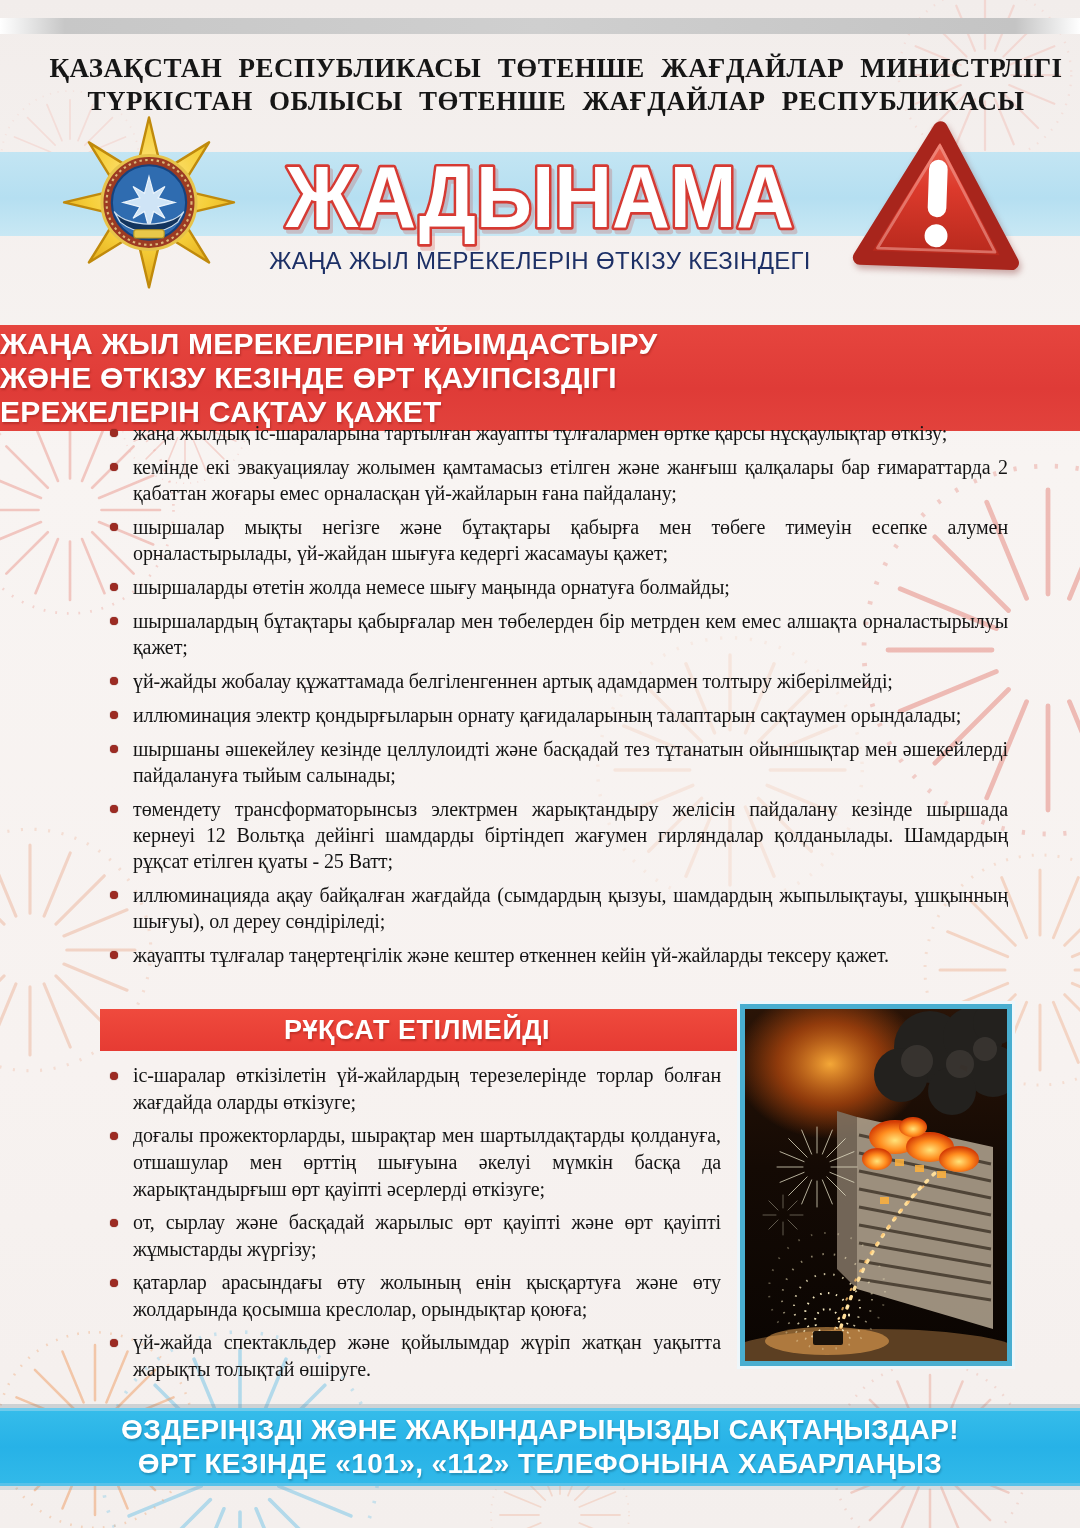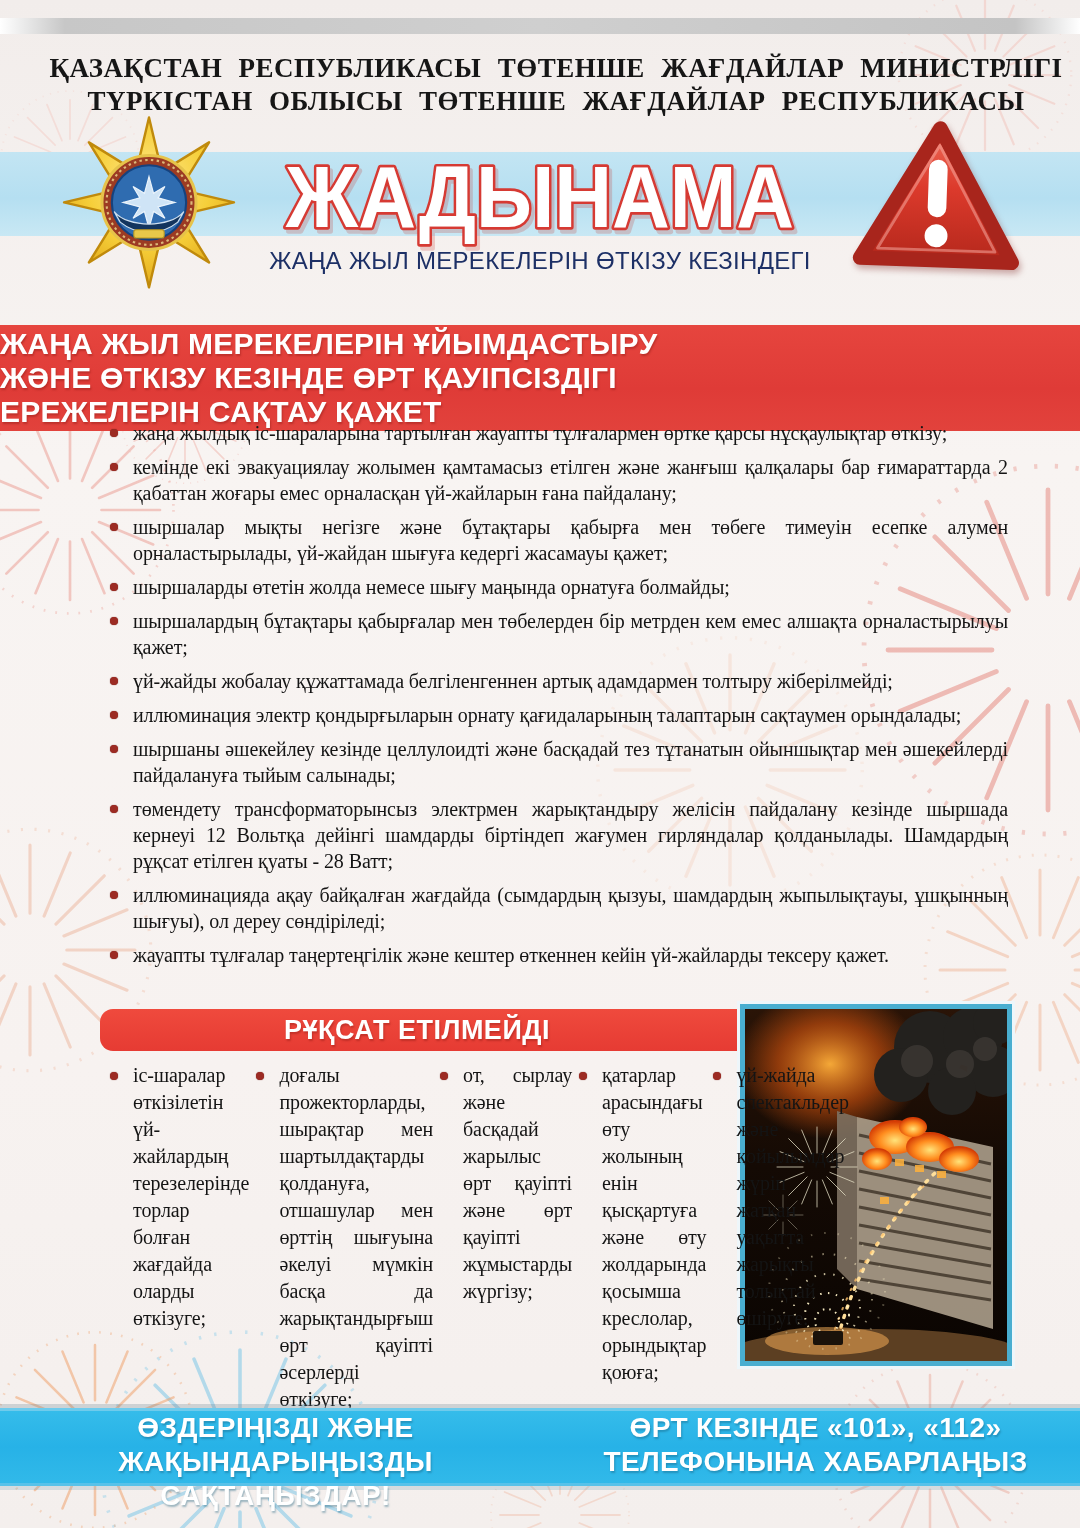--- a/index.html
+++ b/index.html
@@ -40,39 +40,39 @@
 
   ul.rules { position:absolute; left:103px; top:420px; width:905px; list-style:none;
     display:flex; flex-direction:column; row-gap:5px;gap:8px; }
   ul.rules li { position:relative; padding-left:30px; text-align:justify;
     font-size:20px; line-height:26px; color:#141414; letter-spacing:-.1px; }
   ul.rules li::before { content:""; position:absolute; left:7px; top:9px; width:8px; height:8px;
     border-radius:50%; background:#9c2b23; box-shadow:0 0 1px #6b1812; }
 
   .prohibit-banner { position:absolute; left:100px; top:1009px; width:912px; height:42px;
     background:linear-gradient(180deg,#ef4a3d 0%,#e63b33 100%);
-    display:flex; align-items:center; justify-content:center; padding-right:278px;border-radius:13px; }
+    display:flex; align-items:center; justify-content:center; padding-right:278px; }
   .prohibit-banner .bl { font-family:"Liberation Sans", sans-serif; font-weight:bold; color:#ffffff;
     font-size:27px; letter-spacing:.5px; text-shadow:1px 2px 2px rgba(120,20,15,.35); }
 
   ul.prohibited { position:absolute; left:103px; top:1062px; width:618px; list-style:none;
-    display:flex; flex-direction:row; row-gap:6px; }
+    display:flex; flex-direction:column; row-gap:6px; }
   ul.prohibited li { position:relative; padding-left:30px; text-align:justify;
     font-size:20px; line-height:27px; color:#141414; letter-spacing:-.1px; }
   ul.prohibited li::before { content:""; position:absolute; left:7px; top:10px; width:8px; height:8px;
     border-radius:50%; background:#9c2b23; box-shadow:0 0 1px #6b1812; }
 
   .photo { position:absolute; left:740px; top:1004px; width:272px; height:362px;
     border:5px solid #49aed0; outline:3px solid #eef6fa; background:#0a0503; }
 
   .footer-banner { position:absolute; left:0; top:1408px; width:1080px; height:78px;
     background:linear-gradient(180deg,#35bcea 0%,#27b2e7 50%,#31b9e9 100%);
     border-top:3px solid #6fcbec; border-bottom:3px solid #58c2e9;
     box-shadow:0 -4px 0 rgba(90,120,135,.25), 0 4px 0 rgba(120,160,180,.25);
-    display:flex; flex-direction:row; justify-content:center; text-align:center; }
+    display:flex; flex-direction:column; justify-content:center; text-align:center; }
   .footer-banner .bl { font-family:"Liberation Sans", sans-serif; font-weight:bold; color:#ffffff;
     font-size:28px; line-height:34px; letter-spacing:.4px; text-shadow:1px 2px 2px rgba(20,90,120,.4); }
 </style>
 </head>
 <body>
 
 <div class="poster">
 
   <svg class="fx" viewBox="0 0 1080 1528" xmlns="http://www.w3.org/2000/svg">
     <defs>
@@ -154,21 +154,21 @@
 
   <ul class="rules">
     <li>жаңа жылдық іс-шараларына тартылған жауапты тұлғалармен өртке қарсы нұсқаулықтар өткізу;</li>
     <li>кемінде екі эвакуациялау жолымен қамтамасыз етілген және жанғыш қалқалары бар ғимараттарда 2 қабаттан жоғары емес орналасқан үй-жайларын ғана пайдалану;</li>
     <li>шыршалар мықты негізге және бұтақтары қабырға мен төбеге тимеуін есепке алумен орналастырылады, үй-жайдан шығуға кедергі жасамауы қажет;</li>
     <li>шыршаларды өтетін жолда немесе шығу маңында орнатуға болмайды;</li>
     <li>шыршалардың бұтақтары қабырғалар мен төбелерден бір метрден кем емес алшақта орналастырылуы қажет;</li>
     <li>үй-жайды жобалау құжаттамада белгіленгеннен артық адамдармен толтыру жіберілмейді;</li>
     <li>иллюминация электр қондырғыларын орнату қағидаларының талаптарын сақтаумен орындалады;</li>
     <li>шыршаны әшекейлеу кезінде целлулоидті және басқадай тез тұтанатын ойыншықтар мен әшекейлерді пайдалануға тыйым салынады;</li>
-    <li>төмендету трансформаторынсыз электрмен жарықтандыру желісін пайдалану кезінде шыршада кернеуі 12 Вольтқа дейінгі шамдарды біртіндеп жағумен гирляндалар қолданылады. Шамдардың рұқсат етілген қуаты - 28 Ватт;</li>
+    <li>төмендету трансформаторынсыз электрмен жарықтандыру желісін пайдалану кезінде шыршада кернеуі 12 Вольтқа дейінгі шамдарды біртіндеп жағумен гирляндалар қолданылады. Шамдардың рұқсат етілген қуаты - 25 Ватт;</li>
     <li>иллюминацияда ақау байқалған жағдайда (сымдардың қызуы, шамдардың жыпылықтауы, ұшқынның шығуы), ол дереу сөндіріледі;</li>
     <li>жауапты тұлғалар таңертеңгілік және кештер өткеннен кейін үй-жайларды тексеру қажет.</li>
   </ul>
 
   <div class="prohibit-banner">
     <div class="bl">РҰҚСАТ ЕТІЛМЕЙДІ</div>
   </div>
 
   <div class="photo">
     <svg width="262" height="352" viewBox="0 0 262 352" xmlns="http://www.w3.org/2000/svg">

